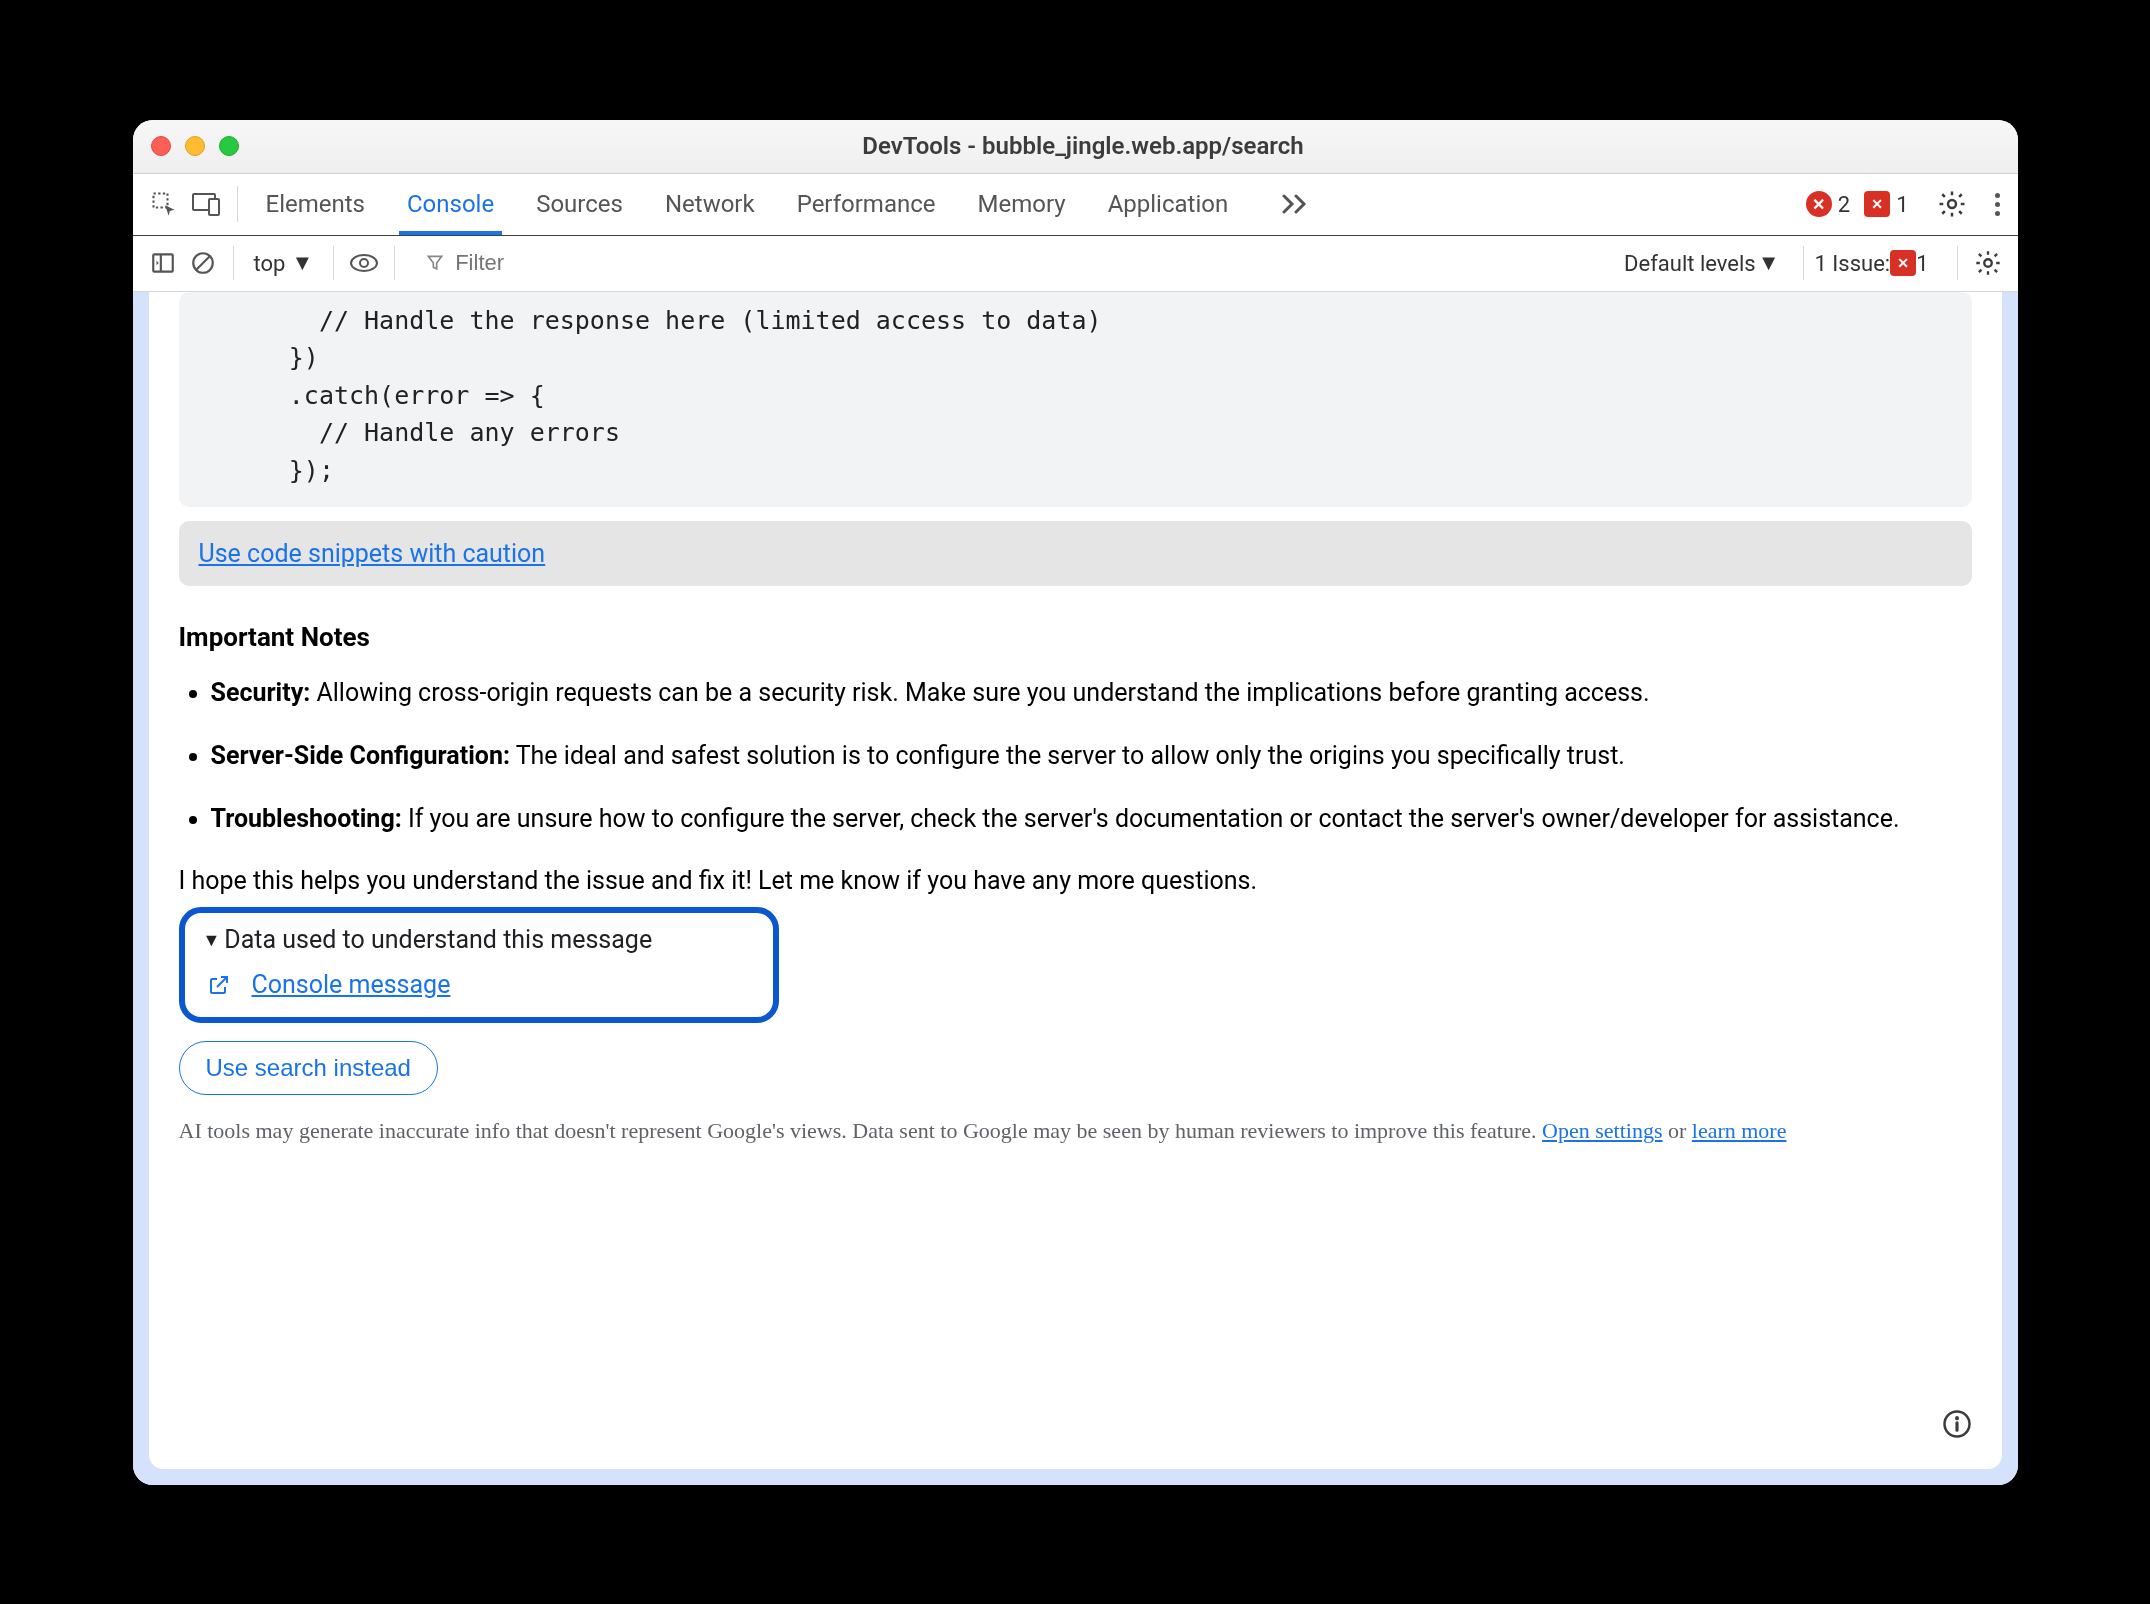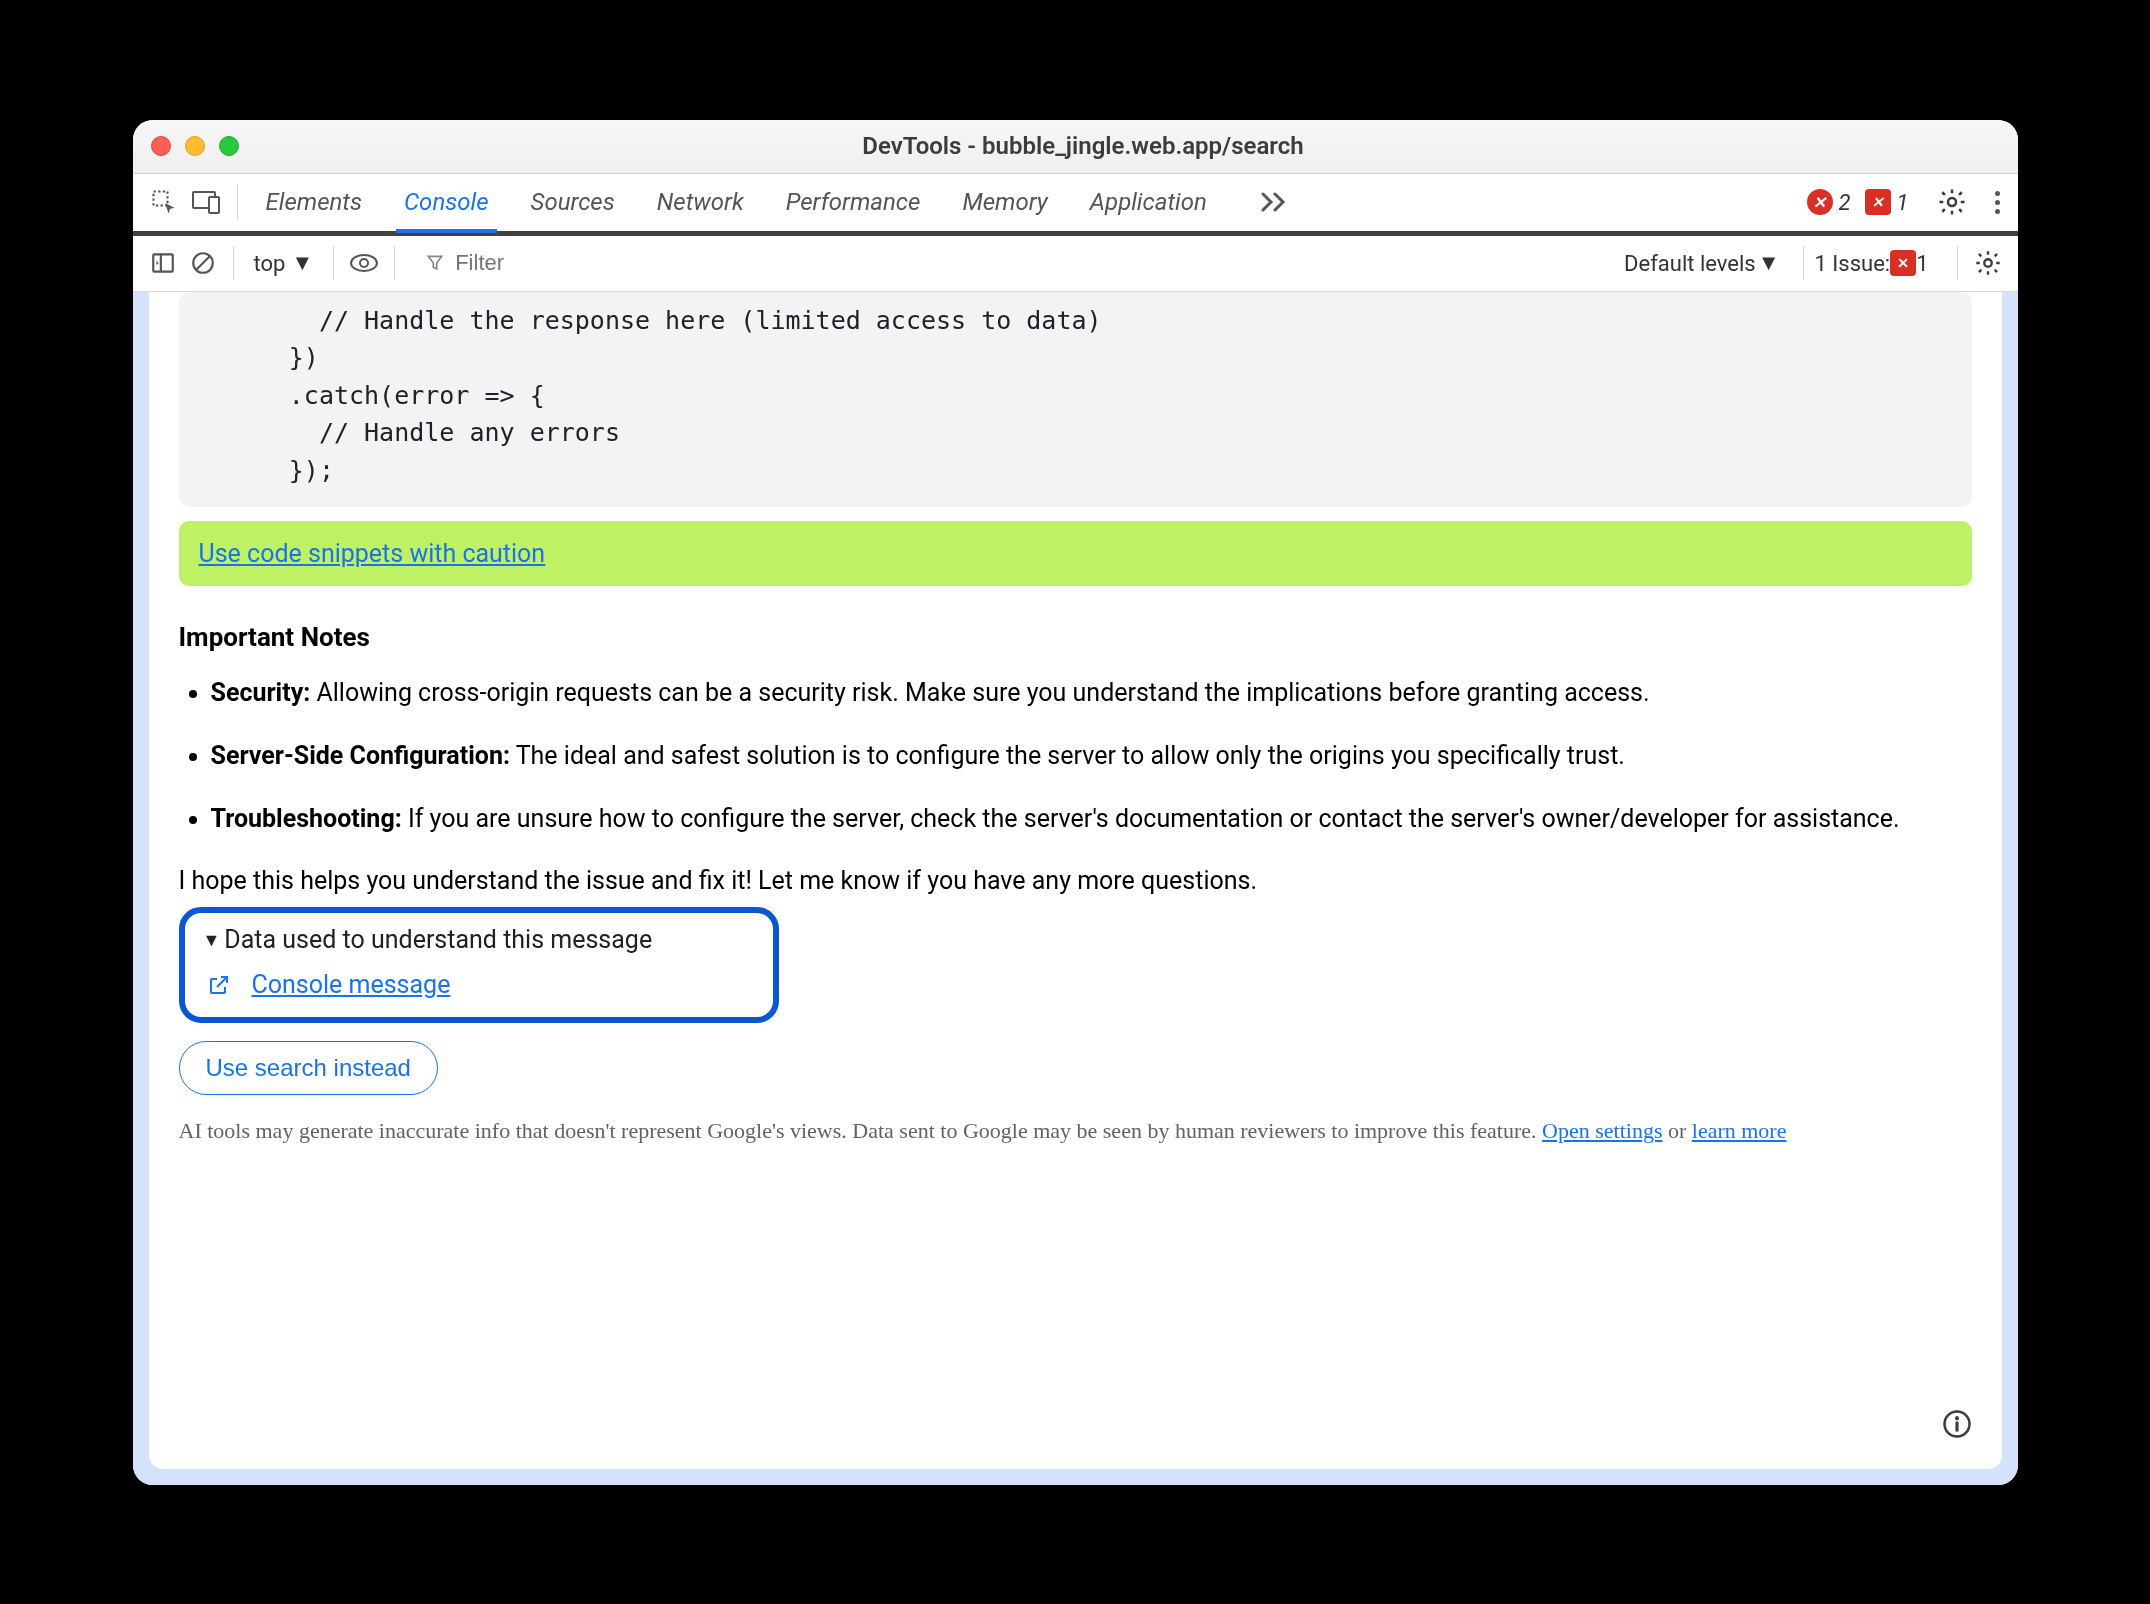--- a/index.html
+++ b/index.html
@@ -34,25 +34,24 @@
   .traffic { display: flex; gap: 14px; }
   .dot { width: 20px; height: 20px; border-radius: 50%; }
   .dot.red { background:#ff5f57; border:1px solid #e24640;}
   .dot.yellow { background:#febc2e; border:1px solid #dca022;}
   .dot.green { background:#28c840; border:1px solid #1faa30;}
   .title-text { position:absolute; left:16px; right:0; text-align:center; font-weight:600; font-size:24px; color:#3c3c3c;}
   .tabbar {
     height: 62px;
     display:flex;
     align-items:center;
-    border-bottom:5px solid #404040;
+    border-bottom:1px solid #404040;
     padding: 0 10px;
     font-size: 24px;
     color:#333;
-    font-style:italic;
   }
   .tabbar .iconbtn { width:42px; height:42px; display:flex; align-items:center; justify-content:center; color:#555; }
   .tabbar .sep { width:1px; height:36px; background:#d8d8d8; margin:0 10px;}
   .tabs { display:flex; gap: 38px; align-items:center; flex:0 0 auto; margin-left:16px;}
   .tab { color:#555; padding: 14px 2px; position:relative; }
   .tab.active { color:#1a73e8; }
   .tab.active::after { content:""; position:absolute; left:-6px; right:-6px; bottom:-3px; height:4px; background:#1a73e8;}
   .tabbar .spacer { flex:1;}
   .badge-group { display:flex; align-items:center; gap:6px; margin-right:14px;}
   .err-badge { width:26px;height:26px;border-radius:50%;background:#d93025;color:#fff;display:flex;align-items:center;justify-content:center;font-size:16px;font-weight:bold;}
@@ -99,21 +98,21 @@
     padding: 10px 20px 18px 20px;
     font-family: ui-monospace, SFMono-Regular, Menlo, monospace;
     font-size: 25px;
     line-height:1.5;
     color:#202124;
     white-space:pre;
     margin-bottom:14px;
     overflow:hidden;
   }
   .caution-box {
-    background:#bef264;
+    background:#e5e5e5;
     border-radius:10px;
     padding: 18px 20px;
     margin-bottom:28px;
   }
   .caution-box a { color:#1a73e8; text-decoration:underline; font-size:25px;}
   h3.section-title { font-size:26px; font-weight:700; margin:8px 0 22px 0;}
   ul.notes { list-style:disc; padding-left:32px; font-size:25px; line-height:1.55;}
   ul.notes li { margin-bottom:24px;}
   ul.notes b { font-weight:700;}
   p.closing { font-size:25px; margin-top:4px; margin-bottom:12px;}

